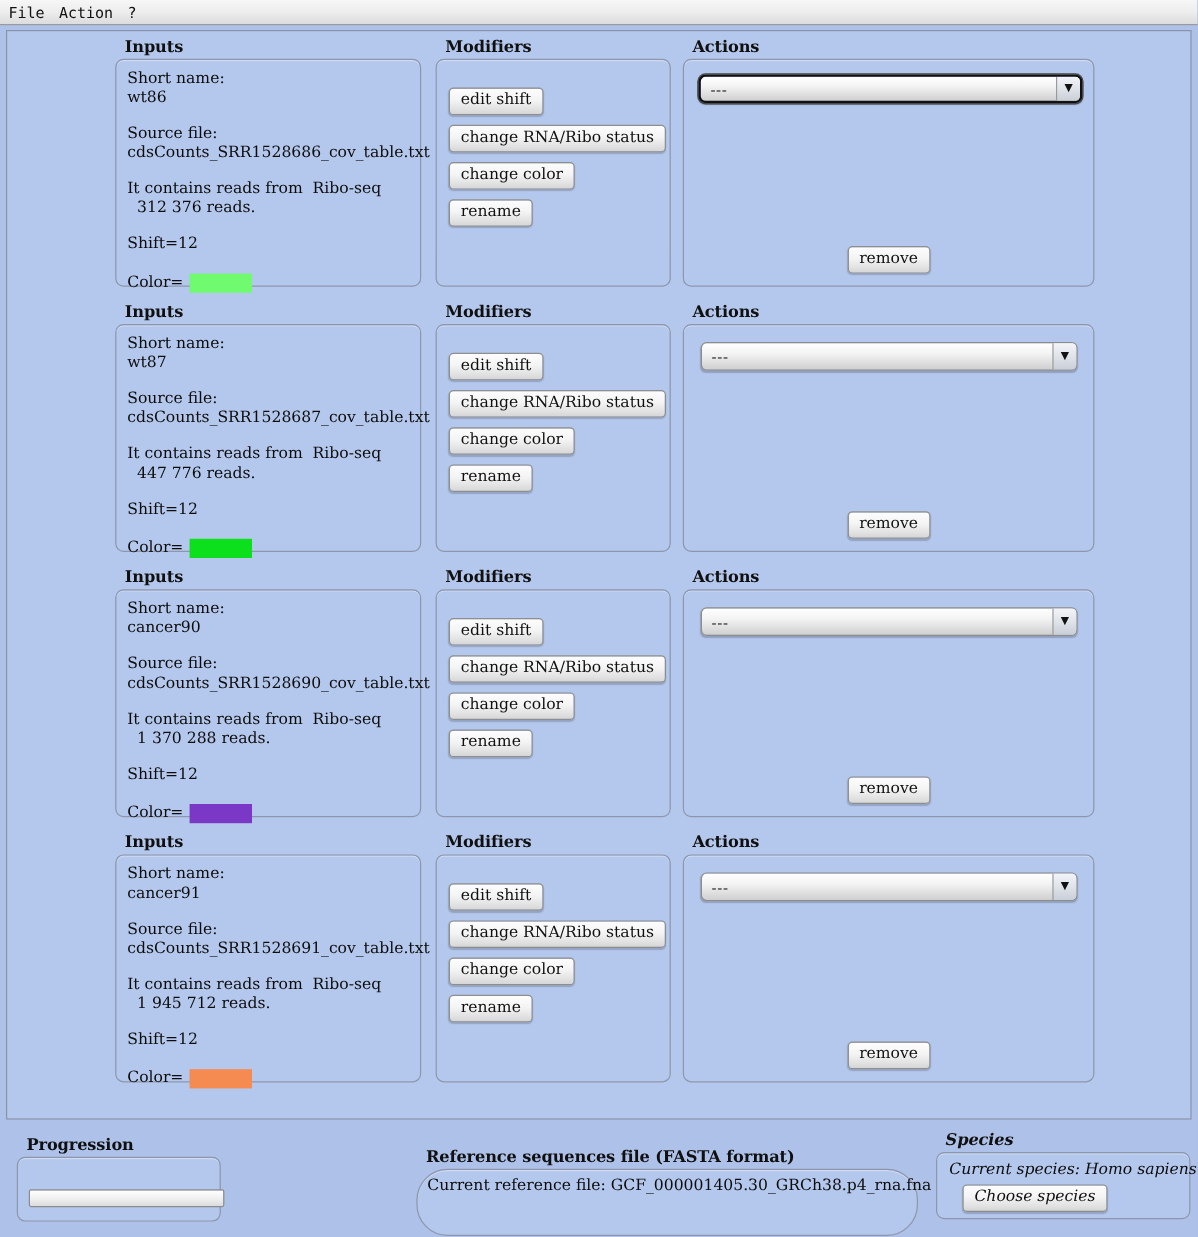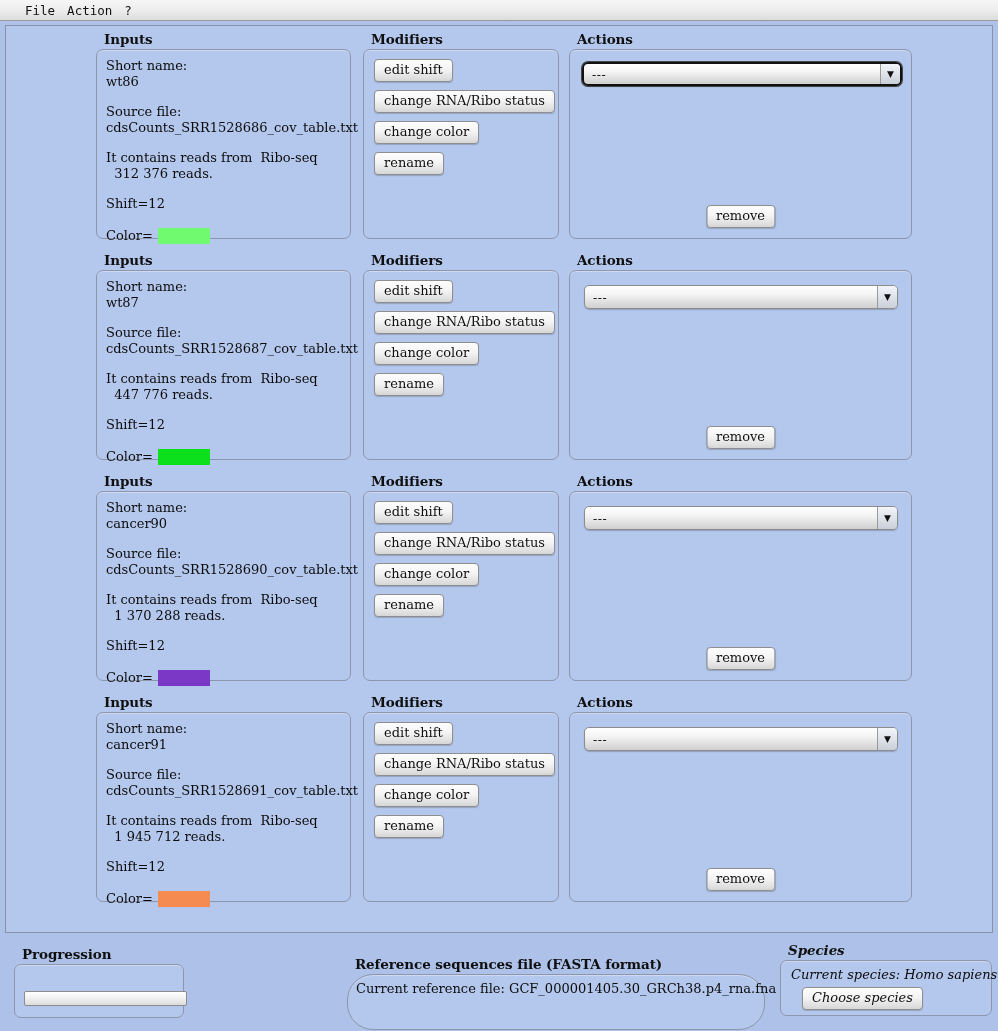--- a/index.html
+++ b/index.html
@@ -13,21 +13,21 @@
     font-family: "DejaVu Serif", "Liberation Serif", serif;
   }
 
   
   #menubar {
     height: 21px;
     background: linear-gradient(to bottom, #f6f6f6 0%, #ededed 50%, #dcdcdc 100%);
     border-bottom: 1px solid #9a9a9a;
     display: flex;
     align-items: center;
-    padding-left: 20px;
+    padding-left: 2px;
     box-sizing: border-box;
   }
   .menu-item {
     font-family: "DejaVu Sans Mono", "Liberation Mono", monospace;
     font-size: 12.5px;
     color: #111;
     padding: 1px 5px;
     margin-right: 2px;
     white-space: nowrap;
   }
@@ -108,21 +108,21 @@
     padding: 2px 9px 3px 9px;
     white-space: nowrap;
     box-shadow: 0 1px 1px rgba(0,0,0,0.18);
     cursor: default;
     line-height: 16px;
   }
 
   .modbtns {
     position: absolute;
     left: 10px;
-    top: 9px;
+    top: 23px;
     display: flex;
     flex-direction: column;
     align-items: flex-start;
     gap: 8px;
   }
 
   
   .combo {
     position: absolute;
     box-sizing: border-box;

